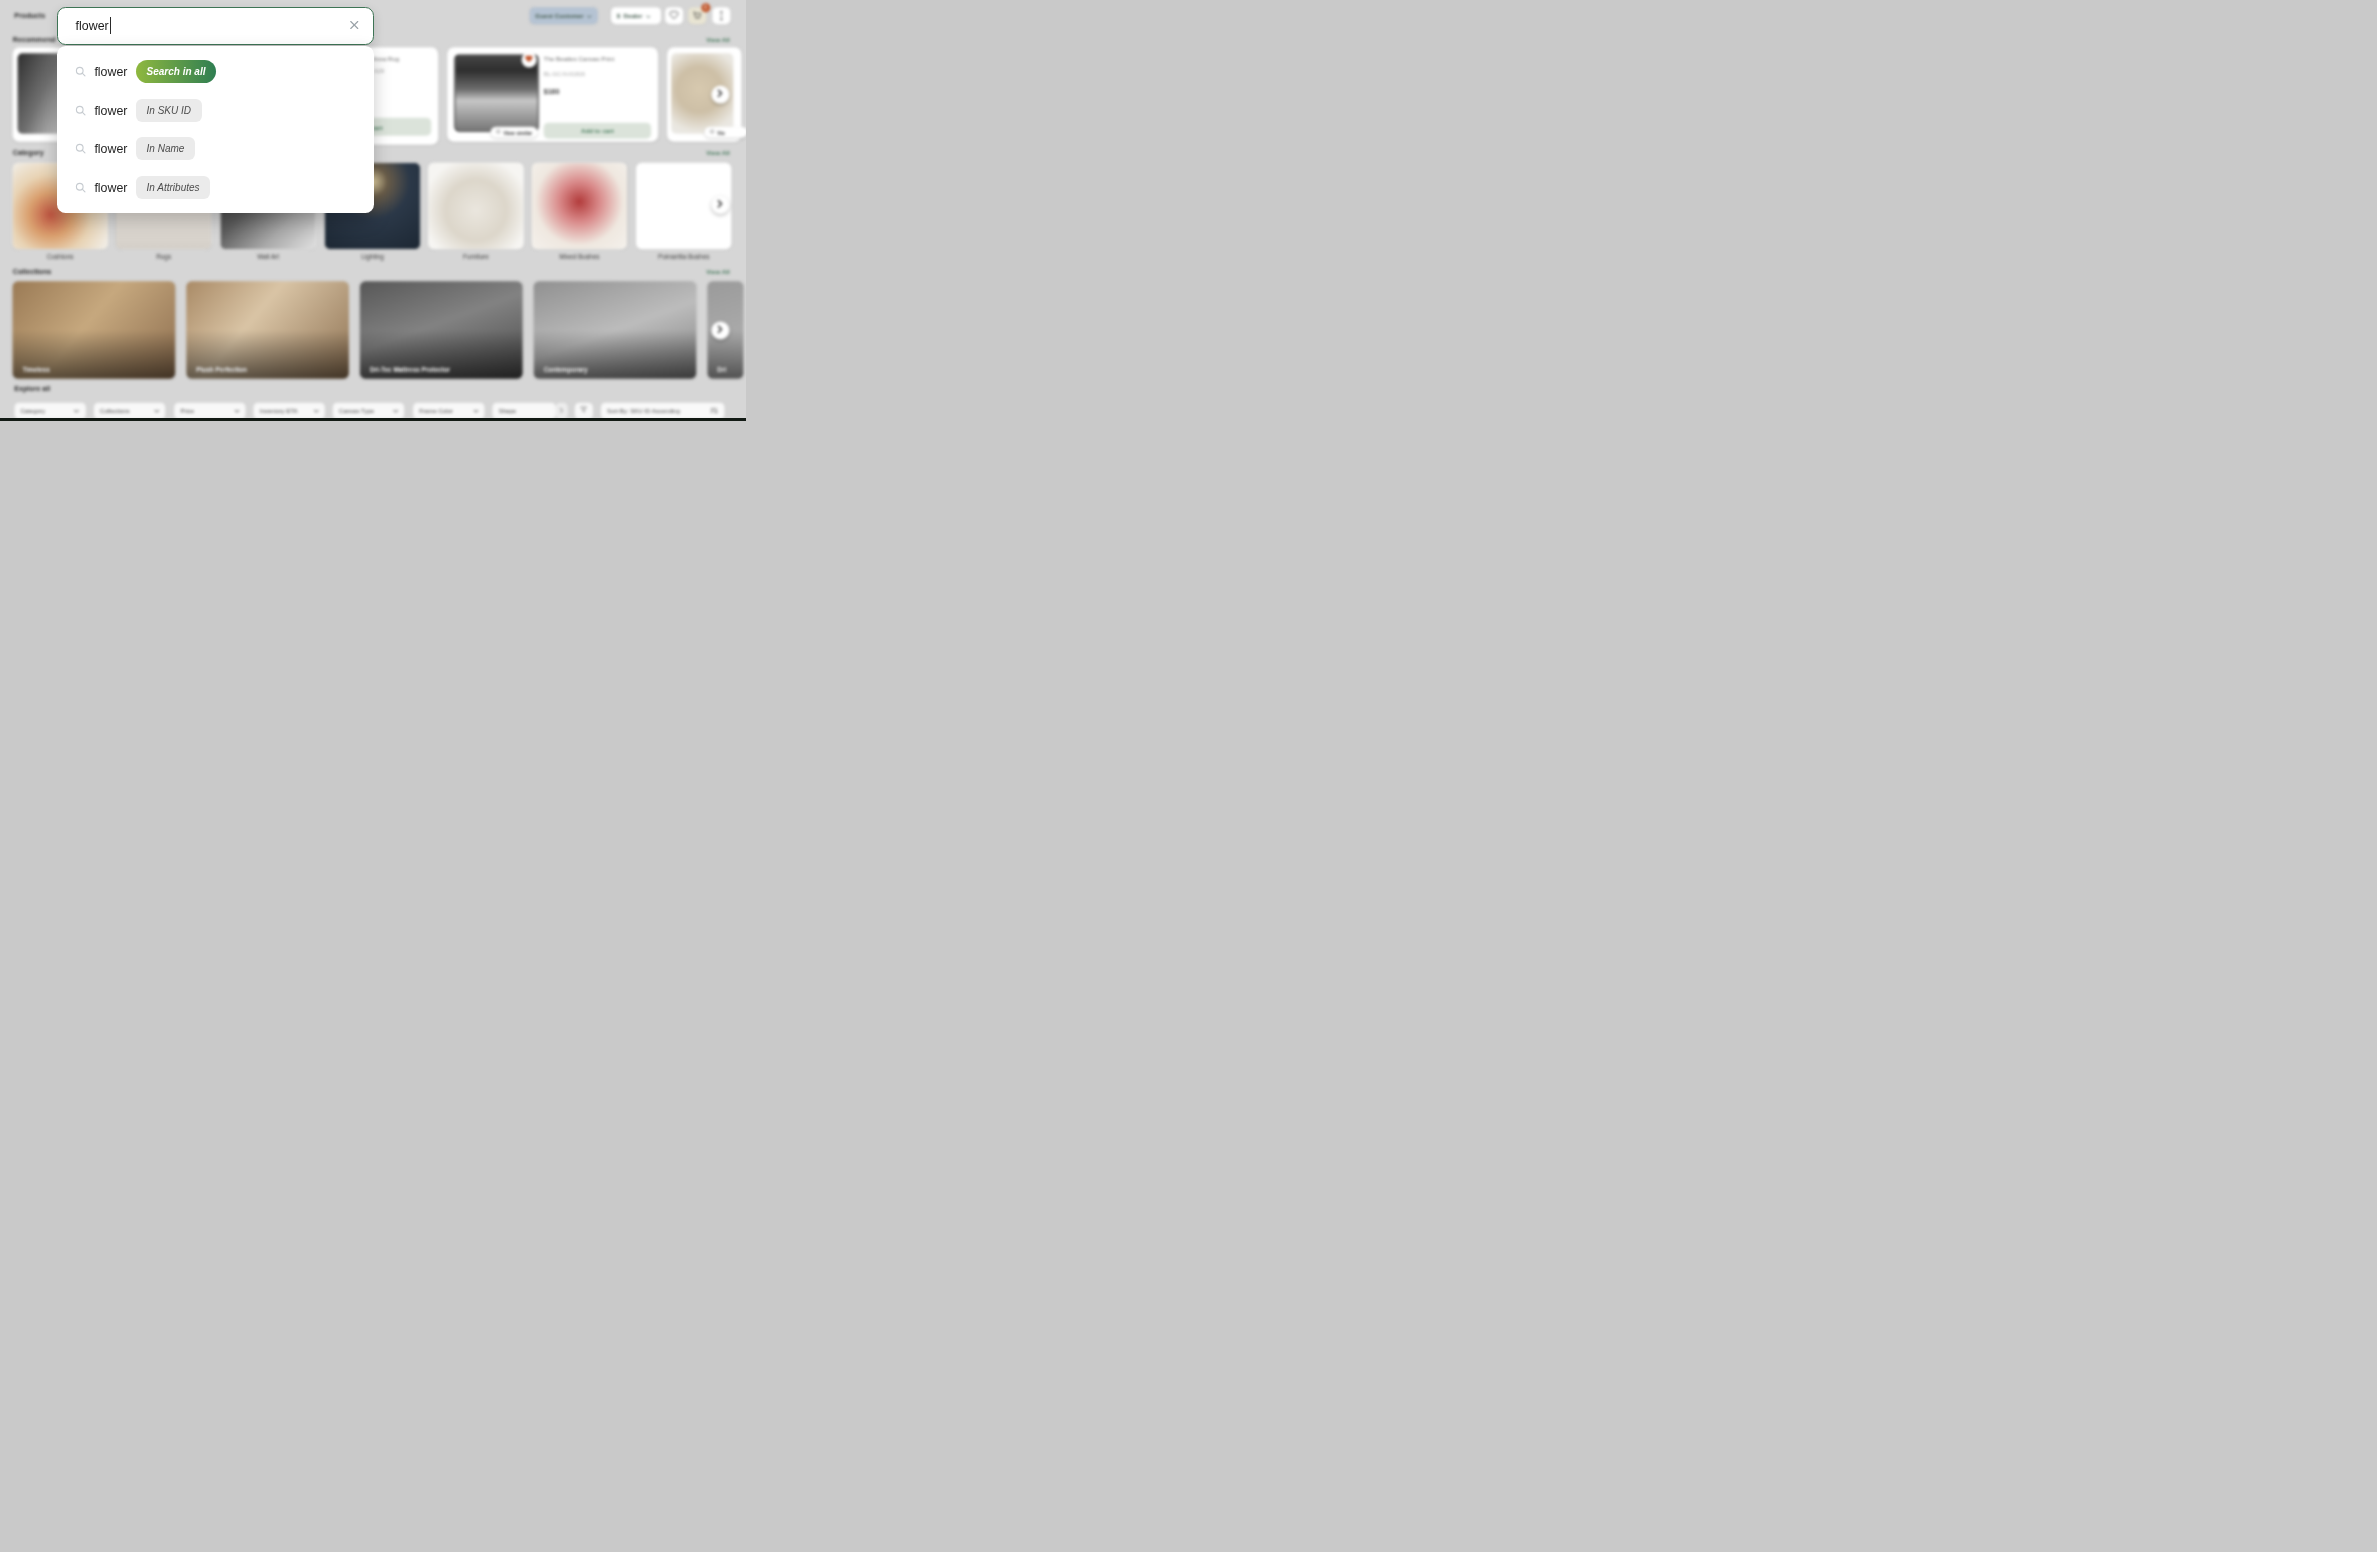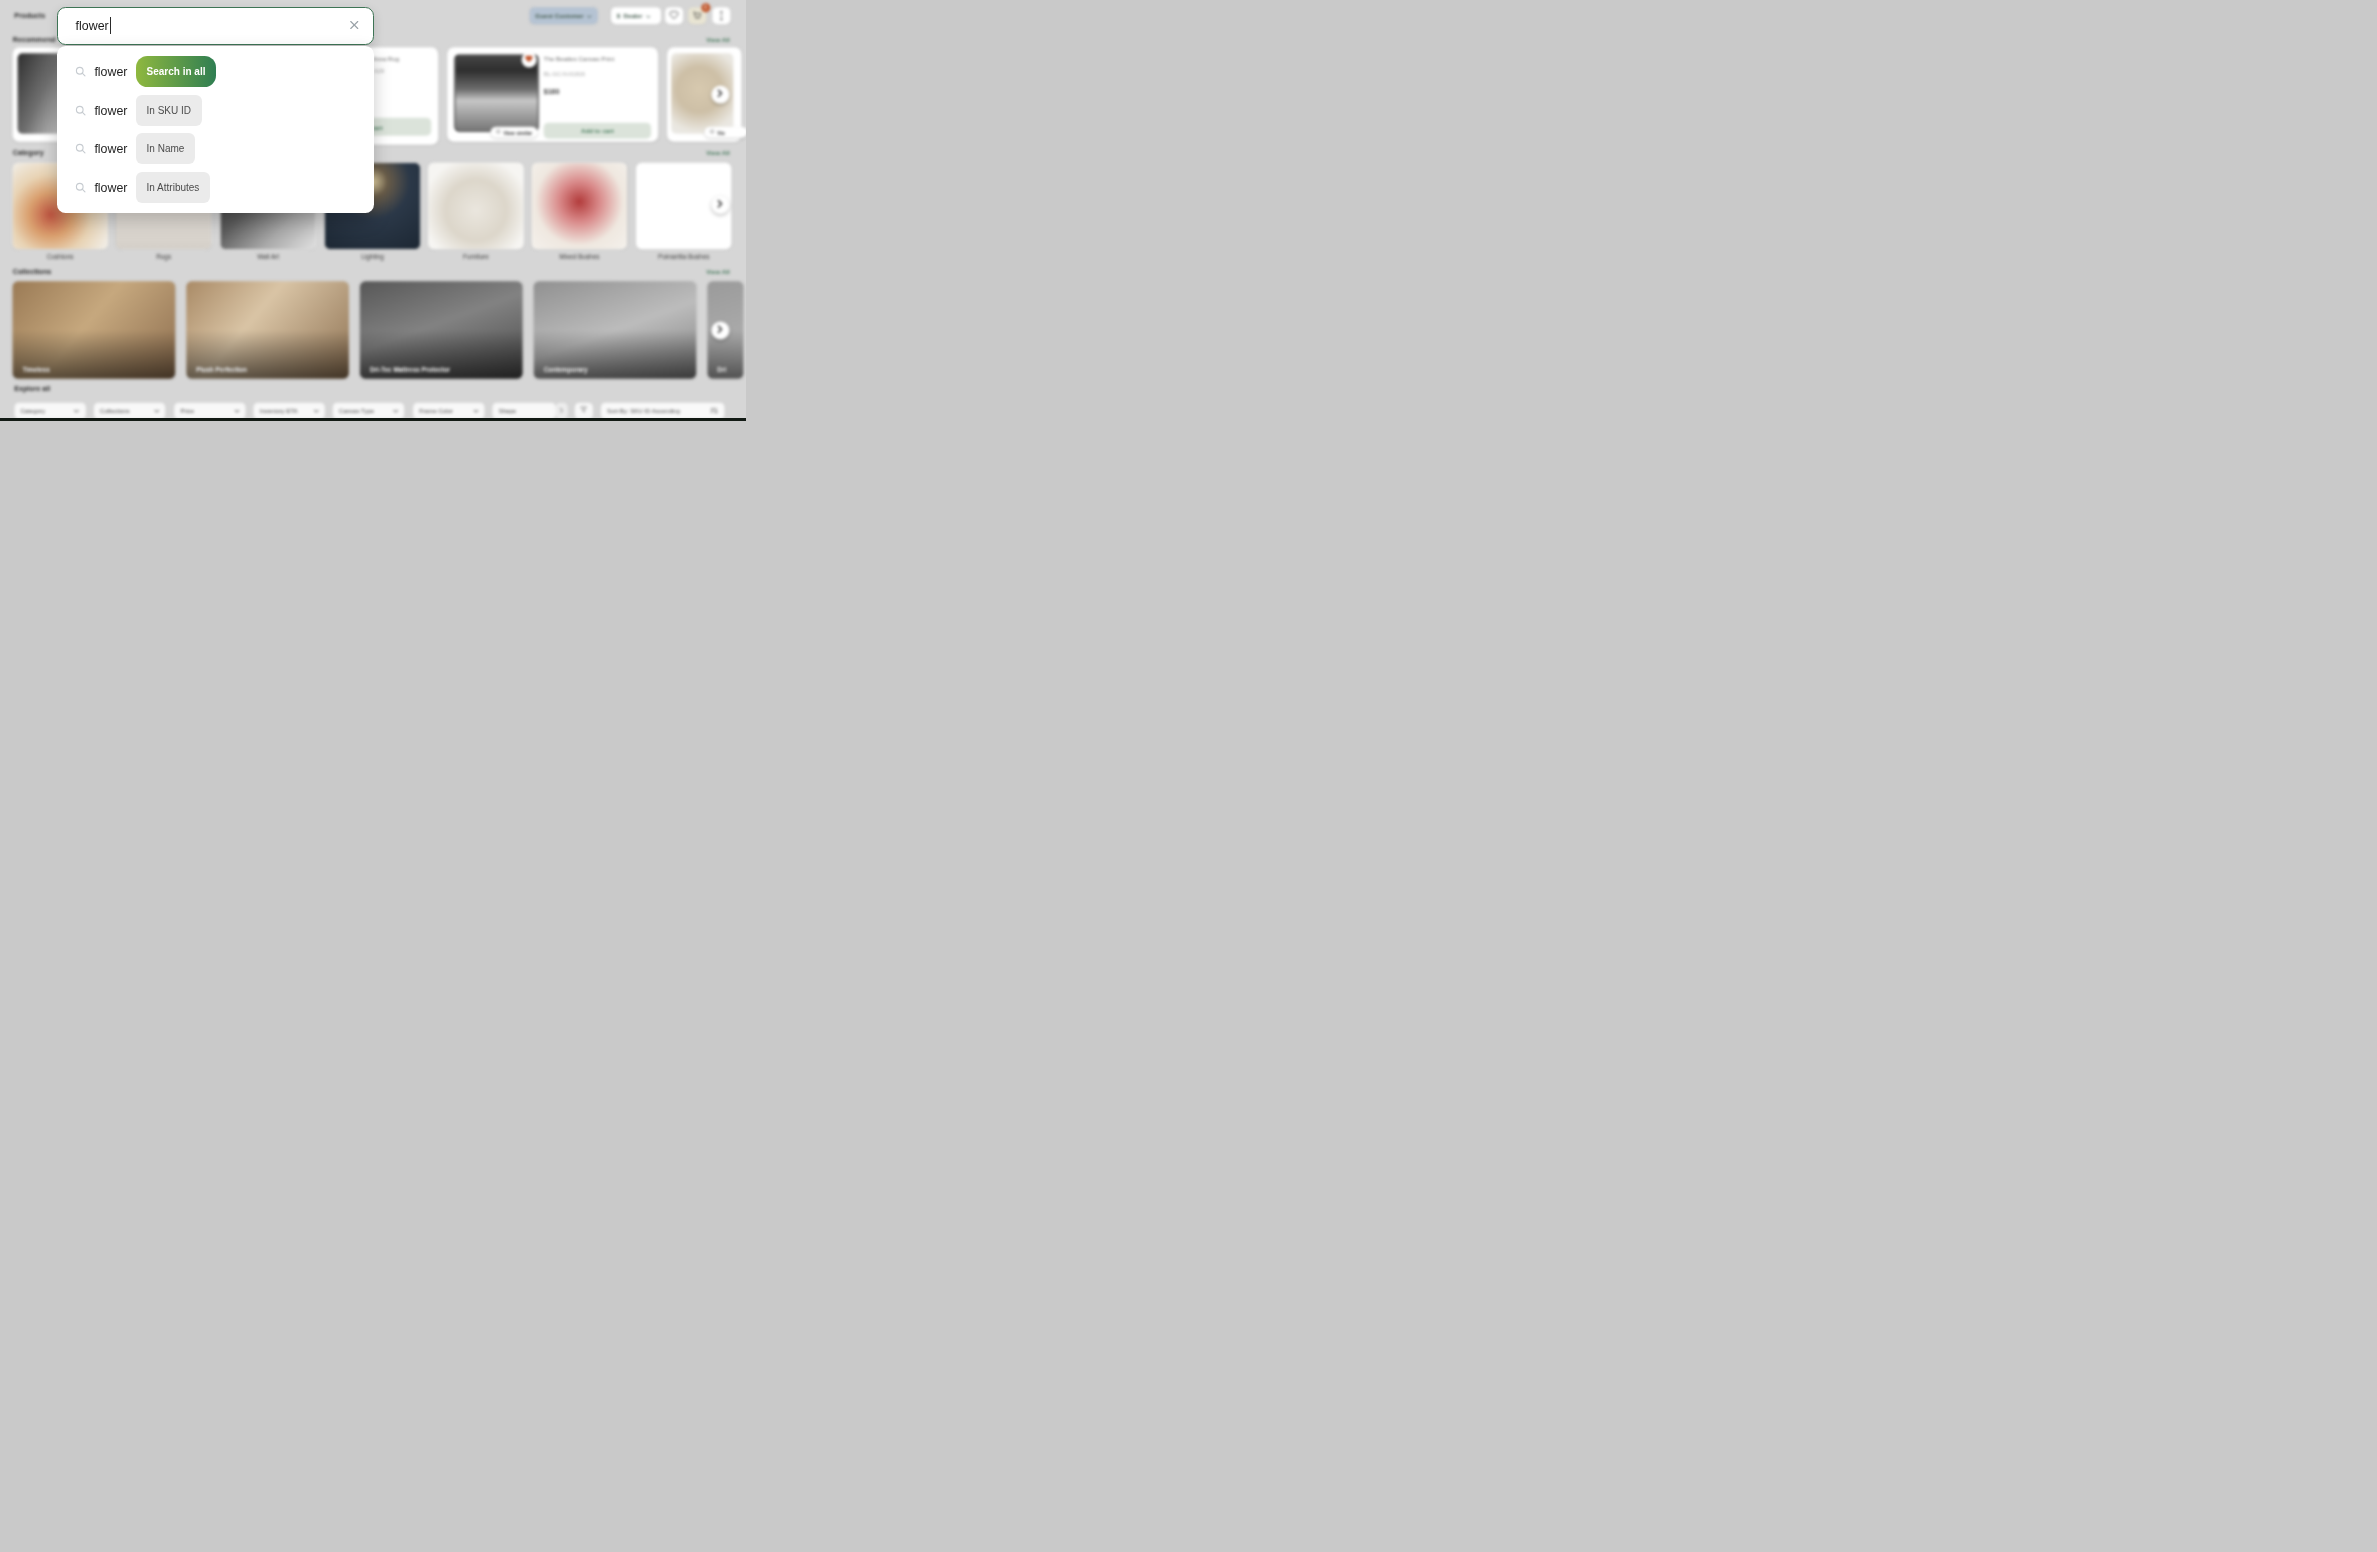--- a/index.html
+++ b/index.html
@@ -74,21 +74,21 @@
              display:flex;align-items:center;box-shadow:0 3.8px 10.5px rgba(0,0,0,.14);}
   .search-text{margin-left:17.6px;font-size:12.4px;color:#1b1b1b;display:flex;align-items:center;}
   .caret{width:1px;height:17px;background:#2a2a2a;margin-left:1.4px;}
   .clearbtn{position:absolute;right:13.3px;top:50%;transform:translateY(-50%);cursor:pointer;
             display:flex;align-items:center;justify-content:center;}
   #dropdown{position:absolute;left:57px;top:46px;width:317px;height:167px;background:#fff;
             border-radius:8.6px;box-shadow:0 7.6px 18px rgba(0,0,0,.22);}
   .srow{position:absolute;left:0;width:100%;height:39px;display:flex;align-items:center;cursor:pointer;}
   .srow .mag{margin-left:18px;display:flex;}
   .srow .q{margin-left:8px;font-size:12.4px;color:#1f1f1f;}
-  .spill{margin-left:8.6px;height:31px;display:flex;align-items:center;padding:0 10.5px;font-size:10px;white-space:nowrap;}
+  .spill{margin-left:8.6px;height:23px;display:flex;align-items:center;padding:0 10.5px;font-size:10px;white-space:nowrap;font-style:italic;}
   .spill.primary{background:linear-gradient(90deg,#8fb83f 0%,#2f7e52 100%);color:#fff;font-weight:bold;border-radius:11.4px;}
   .spill.plain{background:#ebebeb;color:#4c4c4c;border-radius:6.2px;}
 </style>
 </head>
 <body>
 
 <div id="app">
 
   <div id="backdrop">
 

